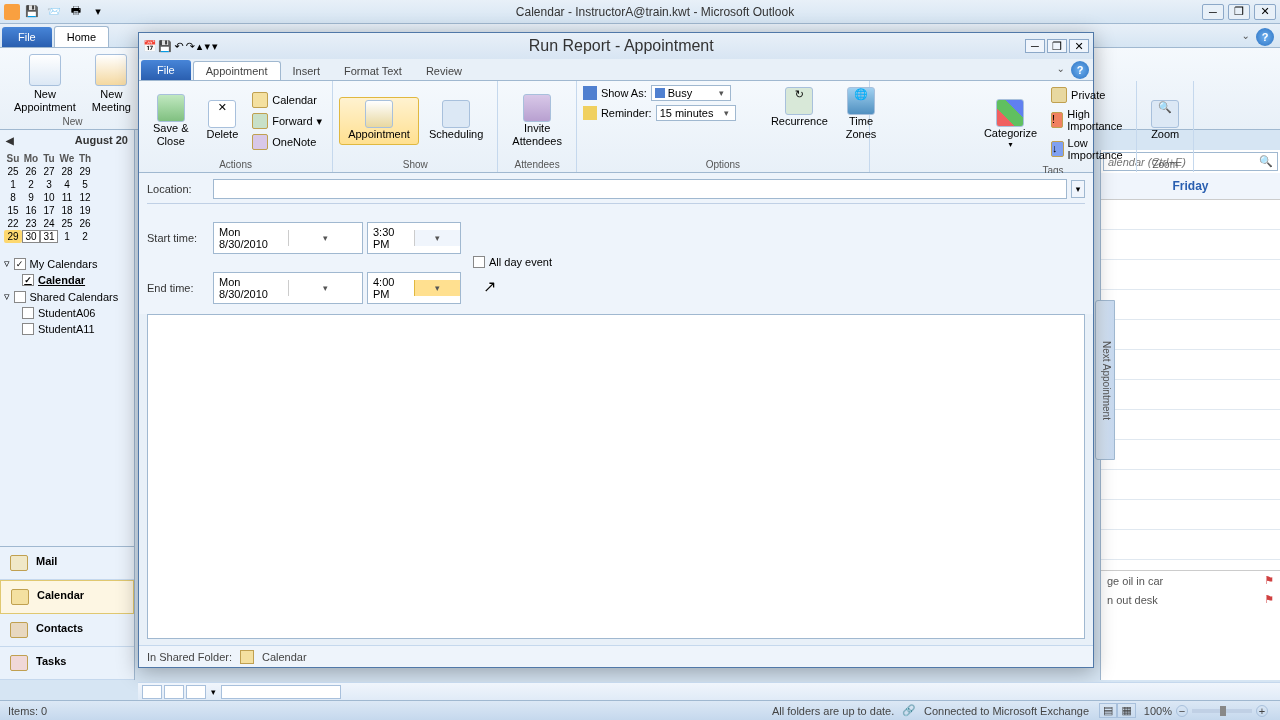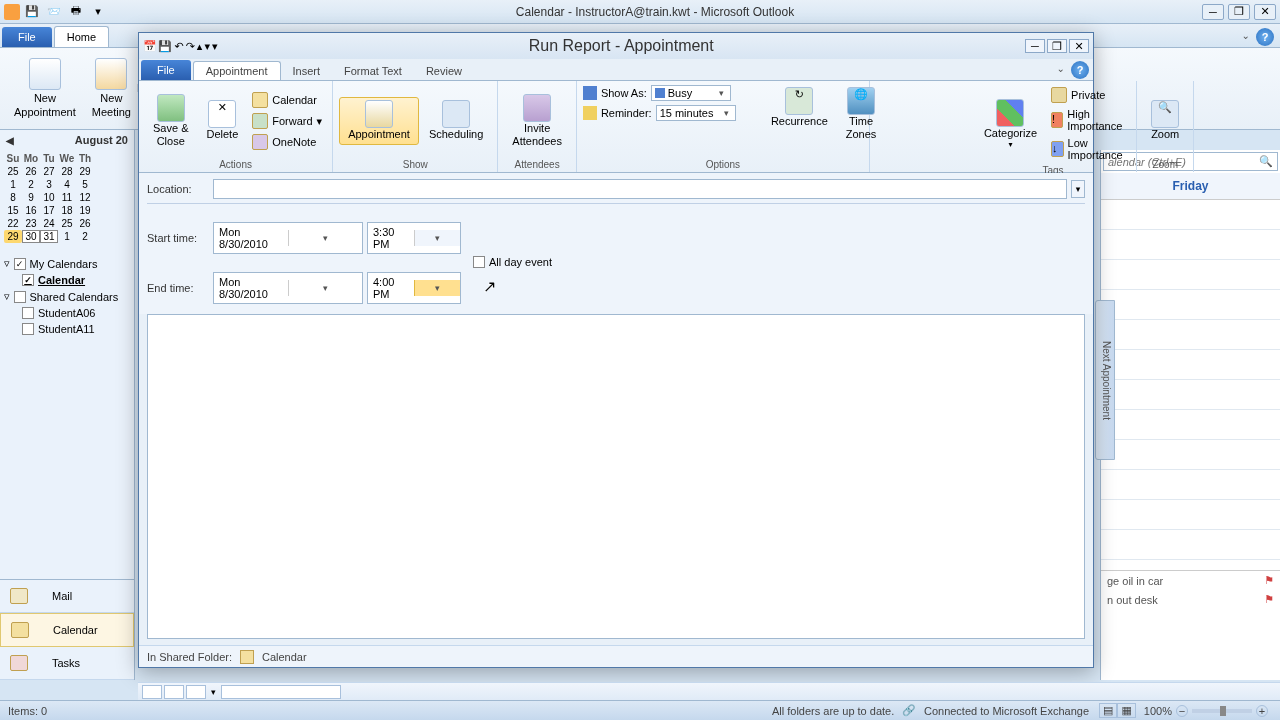--- a/index.html
+++ b/index.html
@@ -16,42 +16,42 @@
 
 .main-tabs { height: 24px; background: linear-gradient(#e8f0f8, #d6e5f3); display: flex; align-items: flex-end; padding-left: 2px; border-bottom: 1px solid #a0b8d0; position: relative; }
 .file-tab { background: linear-gradient(#4785d8, #2a5fb0); color: #fff; padding: 4px 16px; border-radius: 3px 3px 0 0; cursor: pointer; margin-right: 2px; }
 .outer-tab { padding: 4px 12px; cursor: pointer; }
 .outer-tab.active { background: #fff; border: 1px solid #a0b8d0; border-bottom: none; border-radius: 3px 3px 0 0; }
 .help-btn { position: absolute; right: 6px; top: 4px; width: 18px; height: 18px; border-radius: 50%; background: radial-gradient(#6eb0f0, #2a70c0); color: #fff; display: flex; align-items: center; justify-content: center; cursor: pointer; font-size: 11px; font-weight: bold; }
 .chevron-btn { position: absolute; right: 30px; top: 6px; cursor: pointer; font-size: 10px; color: #555; }
 
 
 .main-ribbon { height: 82px; background: linear-gradient(#f5f9fd, #e8f0f8); border-bottom: 1px solid #a0b8d0; display: flex; position: relative; }
-.ribbon-group { padding: 4px 8px; border-right: 1px solid #c5d8ed; display: flex; flex-direction: row; align-items: center; justify-content: space-between; }
+.ribbon-group { padding: 4px 8px; border-right: 1px solid #c5d8ed; display: flex; flex-direction: column; align-items: center; justify-content: space-between; }
 .ribbon-group-label { font-size: 10px; color: #555; text-align: center; }
 .big-btn { display: flex; flex-direction: column; align-items: center; gap: 2px; padding: 2px 6px; cursor: pointer; text-align: center; line-height: 1.2; }
 .icon32 { width: 32px; height: 32px; background: #dce8f5; border: 1px solid #a8c0dc; border-radius: 3px; }
 
 
 .left-panel { position: absolute; left: 0; top: 130px; width: 135px; bottom: 40px; background: #eaf2fb; border-right: 1px solid #a0b8d0; display: flex; flex-direction: column; }
 .mini-cal-header { display: flex; align-items: center; justify-content: space-between; padding: 4px 6px; font-size: 11px; font-weight: bold; color: #333; }
 .mini-cal-nav { cursor: pointer; font-size: 10px; }
 .mini-cal { padding: 2px 4px; }
 .mini-cal-row { display: flex; }
 .mini-cal-row span { width: 18px; text-align: center; font-size: 10px; padding: 1px 0; }
 .mini-cal-row.dow span { font-weight: bold; color: #555; }
 .mini-cal-row .today { background: #fdd870; border-radius: 2px; }
 .mini-cal-row .selected { background: #fff; border: 1px solid #888; padding: 0; }
 .cal-tree { margin-top: 8px; padding: 2px 4px; flex: 1; overflow: hidden; }
 .tree-header { display: flex; align-items: center; gap: 4px; padding: 2px 0; cursor: pointer; font-size: 11px; }
 .tree-item { display: flex; align-items: center; gap: 4px; padding: 2px 0 2px 18px; cursor: pointer; font-size: 11px; }
 .tree-item.active { text-decoration: underline; font-weight: bold; }
 .checkbox { width: 12px; height: 12px; border: 1px solid #888; background: #fff; display: inline-flex; align-items: center; justify-content: center; font-size: 9px; }
 .nav-sections { border-top: 1px solid #a0b8d0; }
-.nav-section { display: flex; align-items: center; gap: 24px; padding: 8px 10px; border-bottom: 1px solid #c5d8ed; cursor: pointer; font-size: 12px; }
+.nav-section { display: flex; gap: 8px; padding: 8px 10px; border-bottom: 1px solid #c5d8ed; cursor: pointer; font-size: 12px; font-weight: bold; }
 .nav-section.active { background: #fdf6e3; border: 1px solid #e0c870; }
 .nav-icon { width: 18px; height: 16px; background: #f4e0a0; border: 1px solid #c0a050; border-radius: 2px; }
 
 
 .right-sliver { position: absolute; right: 0; top: 150px; width: 180px; bottom: 40px; background: #fff; border-left: 1px solid #a0b8d0; }
 .searchbox { display: flex; align-items: center; border: 1px solid #a0b8d0; margin: 2px; padding: 2px 4px; background: #fff; }
 .searchbox input { border: none; outline: none; flex: 1; color: #888; font-style: italic; }
 .day-header { text-align: center; padding: 6px; font-size: 12px; font-weight: bold; color: #2a5fb0; border-bottom: 1px solid #ccc; background: #f0f5fc; }
 .day-grid { position: relative; height: 370px; overflow: hidden; }
 .day-grid div.slot { height: 30px; border-bottom: 1px solid #e0e8f0; }
@@ -235,20 +235,24 @@
     </div>
   </div>
   <div class="nav-sections">
     <div class="nav-section">
         <span class="nav-icon" style="background:#f0e8c8;"></span>
         <span>Mail</span>
       </div>
     <div class="nav-section active">
         <span class="nav-icon"></span>
         <span>Calendar</span>
+      </div>
+    <div class="nav-section">
+        <span class="nav-icon" style="background:#e8d8c0;"></span>
+        <span>Contacts</span>
       </div>
     <div class="nav-section">
         <span class="nav-icon" style="background:#f0d8d8;"></span>
         <span>Tasks</span>
       </div>
   </div>
 </div>
 
 <div class="right-sliver">
   <div class="searchbox">

